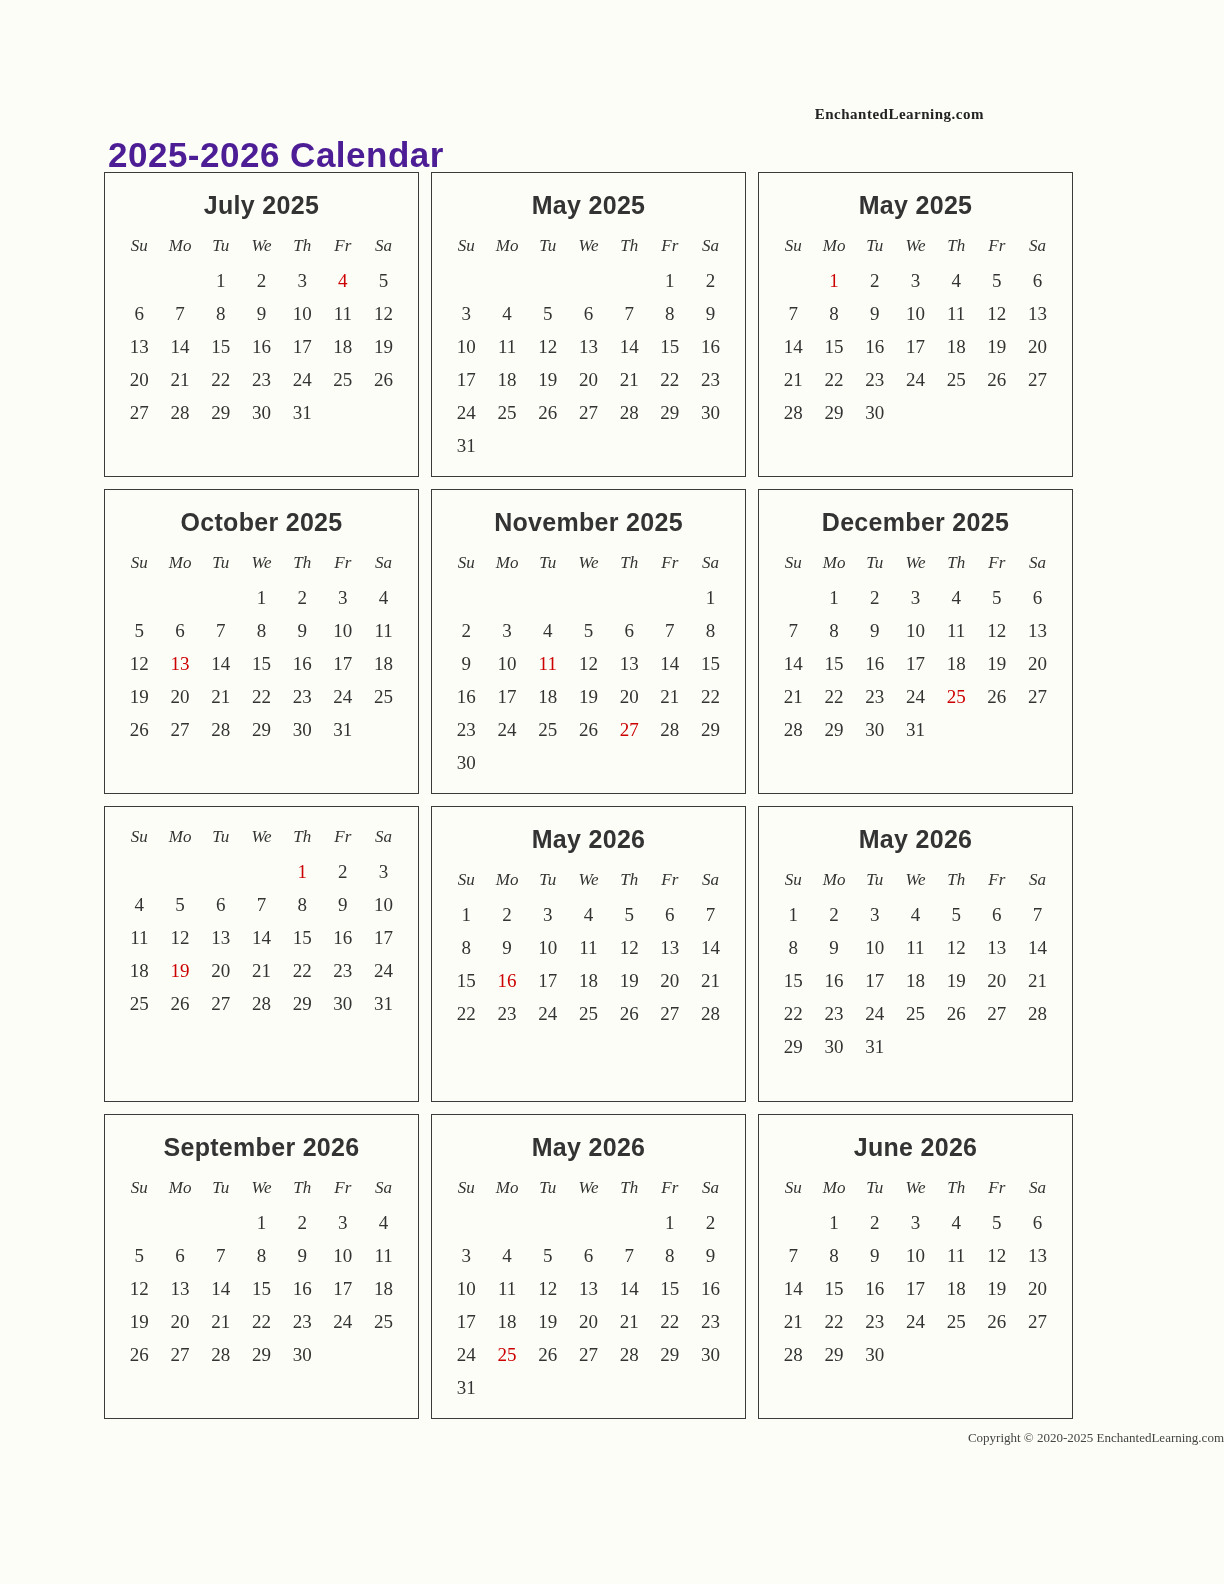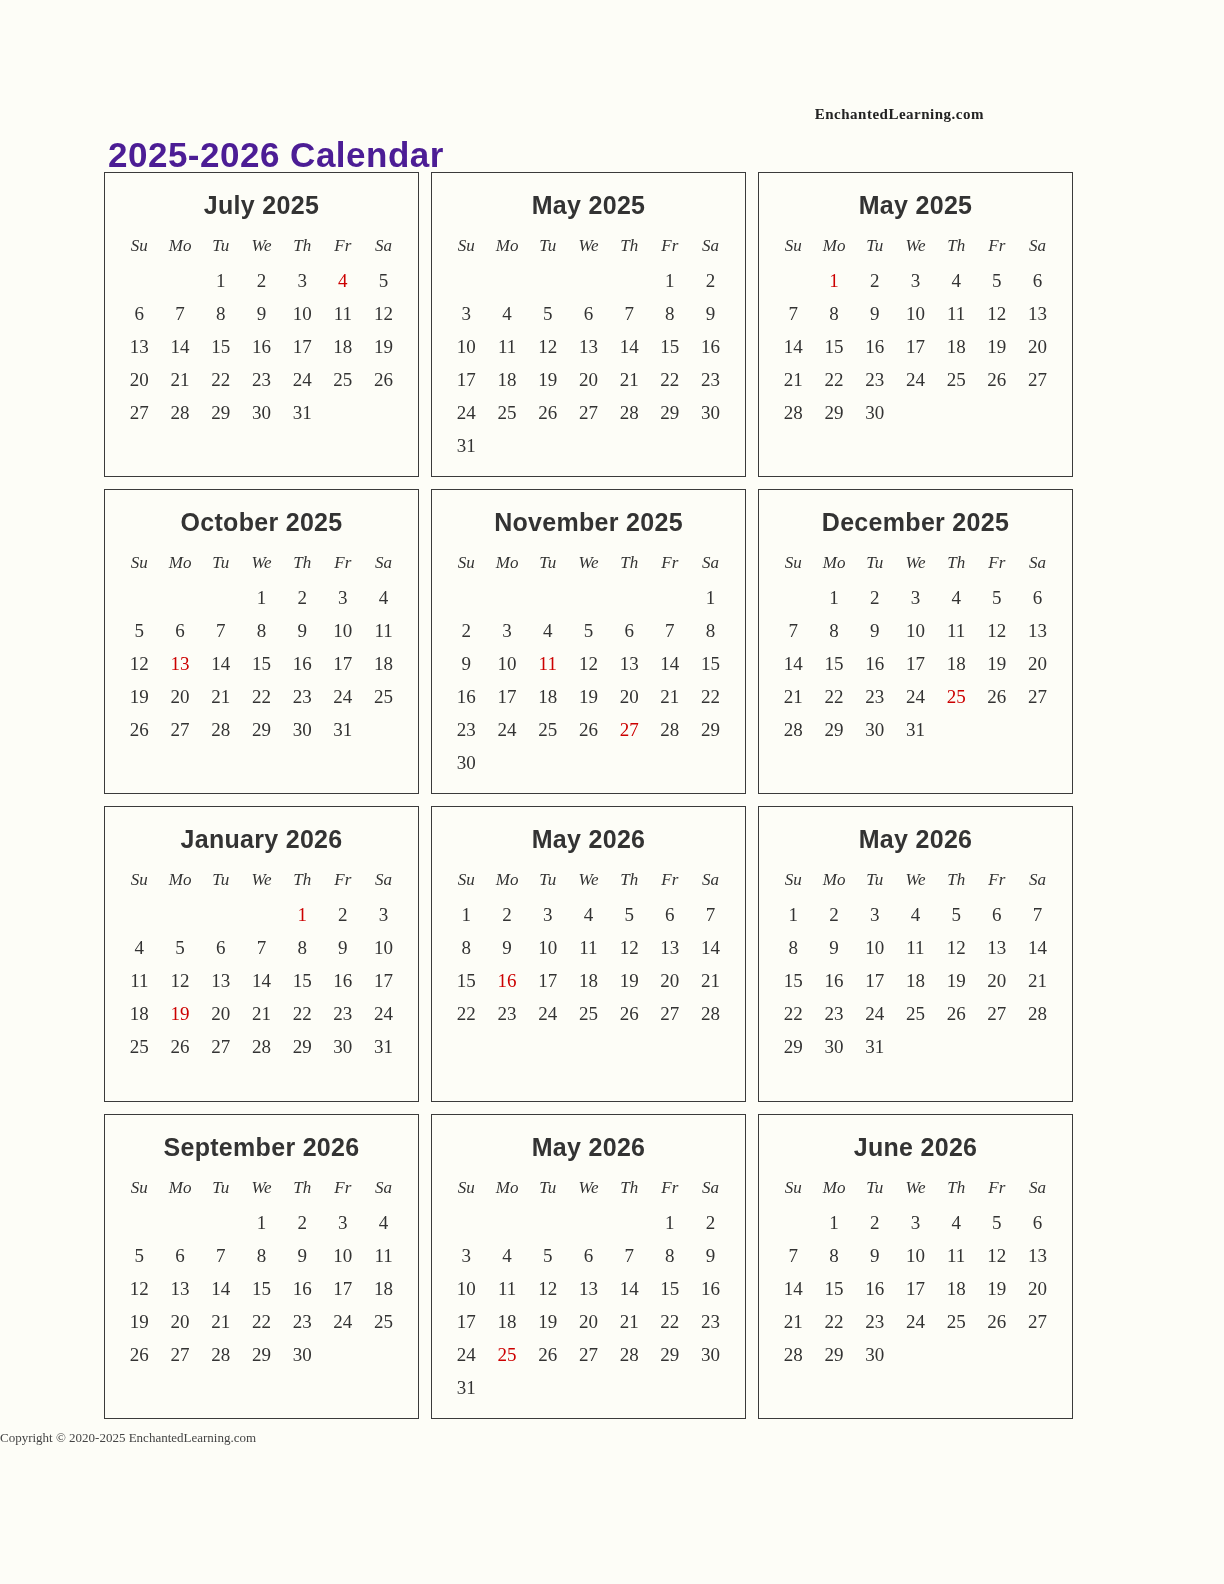--- a/index.html
+++ b/index.html
@@ -90,21 +90,21 @@
     line-height: 1;
   }
   table.cal td.holiday {
     color: #cc0000;
   }
   .footer {
     position: absolute;
     bottom: 138px;
     left: 0;
     width: 1224px;
-    text-align: left;
+    text-align: right;
     font-family: "Liberation Serif", serif;
     font-size: 13px;
     color: #444;
   }
 </style>
 </head>
 <body>
 
 <div class="page">
 
@@ -503,21 +503,20 @@
               <td>30</td>
               <td>31</td>
               <td>&nbsp;</td>
               <td>&nbsp;</td>
               <td>&nbsp;</td>
             </tr>
           </tbody>
         </table>
       </div>
       <div class="month">
-        <div class="month-title">January 2026</div>
         <table class="cal">
           <thead>
             <tr>
               <th>Su</th>
               <th>Mo</th>
               <th>Tu</th>
               <th>We</th>
               <th>Th</th>
               <th>Fr</th>
               <th>Sa</th>

